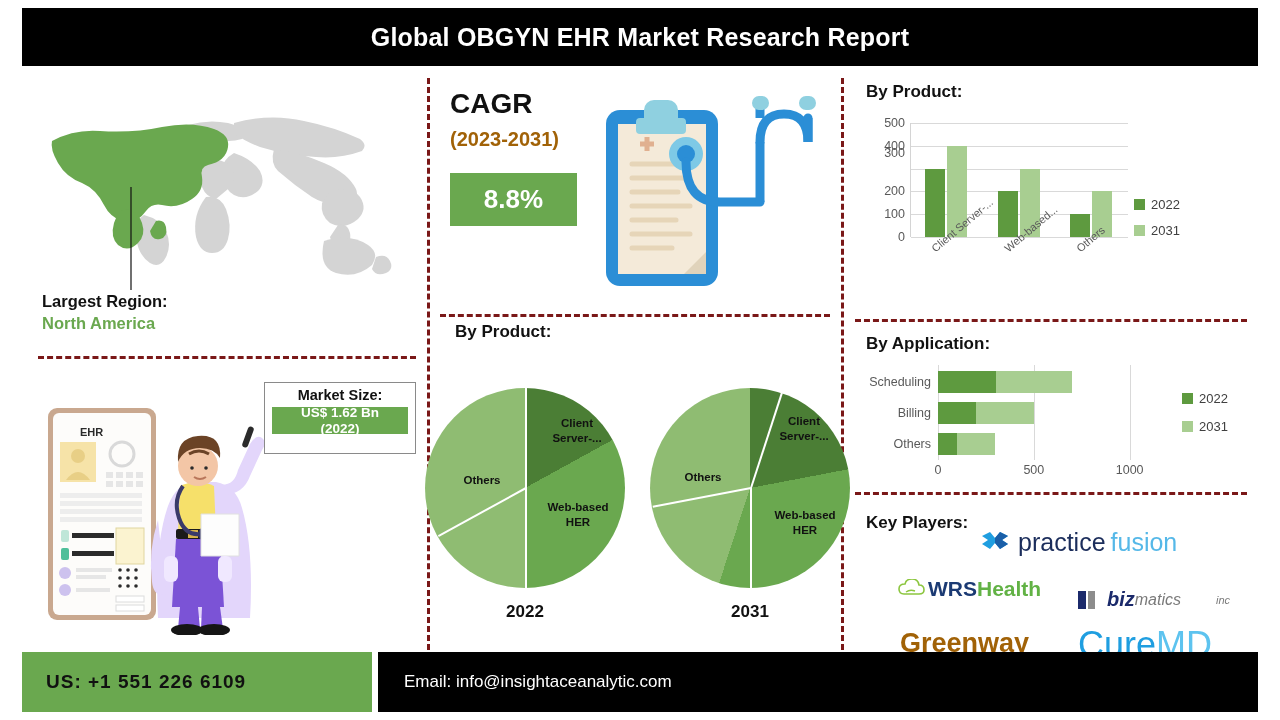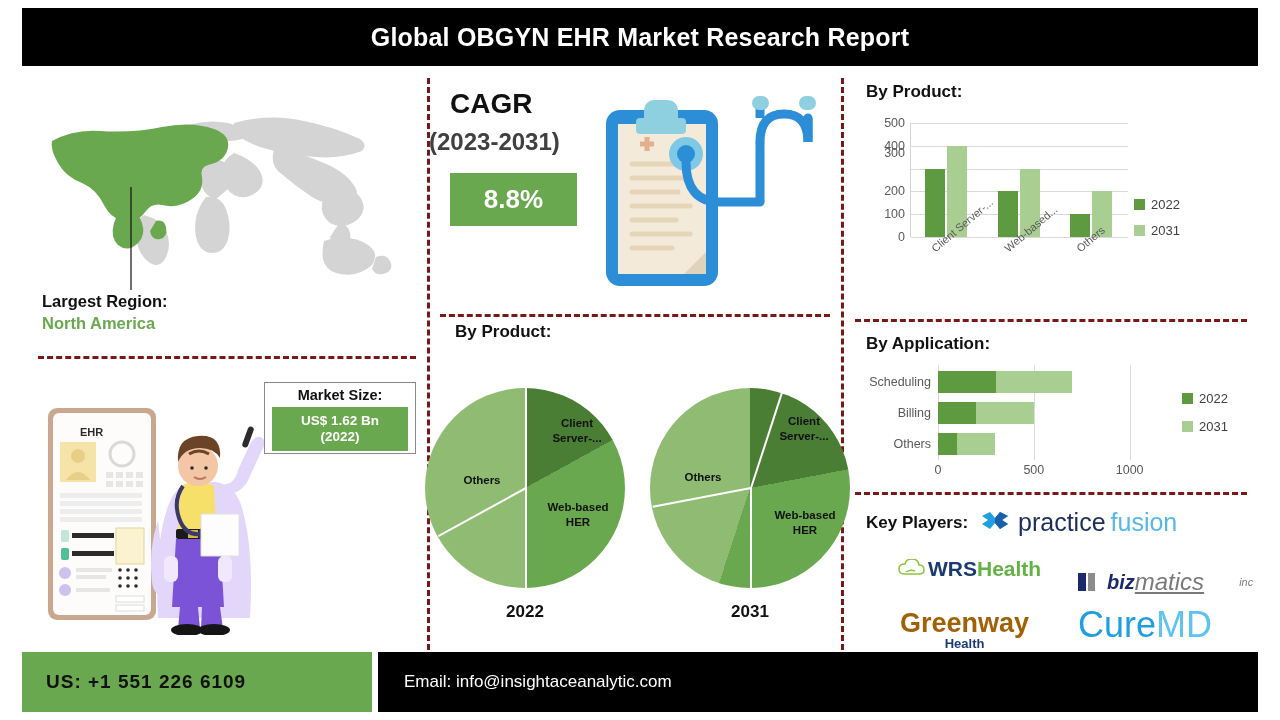--- a/index.html
+++ b/index.html
@@ -37,29 +37,29 @@
 
   .ehr-illus { position: absolute; left: 40px; top: 390px; width: 230px; height: 245px; }
 
   .market-box {
     position: absolute; left: 264px; top: 382px; width: 152px; height: 72px;
     border: 1px solid #8a8a8a; background: #fff;
     display: flex; flex-direction: column; align-items: center; padding-top: 4px;
   }
   .market-label { font-size: 14.5px; font-weight: bold; color: #111; }
   .market-value {
-    margin-top: 4px; width: 136px; height: 44px; background: #6aa84f;
+    margin-top: 4px; width: 136px; height: 27px; background: #6aa84f;
     color: #fff; font-size: 13.5px; font-weight: bold; line-height: 16px;
     display: flex; flex-direction: column; align-items: center; justify-content: center;
     text-align: center;
   }
 
   
   .cagr-title { position: absolute; left: 450px; top: 88px; font-size: 28px; font-weight: bold; color: #111; }
-  .cagr-years { position: absolute; left: 429px; top: 128px; font-size: 24px; font-weight: bold; color: #404040; }
+  .cagr-years { position: absolute; left: 450px; top: 128px; font-size: 20px; font-weight: bold; color: #a16207; }
   .cagr-badge {
     position: absolute; left: 450px; top: 173px; width: 127px; height: 53px;
     background: #6aa84f; color: #fff; font-size: 26px; font-weight: bold;
     display: flex; align-items: center; justify-content: center;
   }
   .clipboard { position: absolute; left: 600px; top: 82px; width: 235px; height: 225px; }
 
   .mid-section-title { position: absolute; left: 455px; top: 322px; font-size: 17px; font-weight: bold; color: #111; }
 
   .pie-wrap { position: absolute; }
@@ -90,21 +90,21 @@
   .hb-row { position: absolute; left: 76px; height: 22px; }
   .hb-name { position: absolute; right: 100%; margin-right: 7px; top: 50%; transform: translateY(-50%);
              font-size: 12.5px; color: #595959; white-space: nowrap; }
   .hb-seg { height: 100%; float: left; }
   .hb-axis-line { position: absolute; top: 0; width: 0; border-left: 1px solid #d9d9d9; height: 95px; }
   .hb-tick { position: absolute; top: 98px; font-size: 12.5px; color: #595959; transform: translateX(-50%); }
   .hb-legend { position: absolute; left: 320px; top: 26px; font-size: 13px; color: #404040; }
   .hb-legend div { display: flex; align-items: center; gap: 6px; margin-bottom: 13px; }
 
   .kp-label { position: absolute; left: 866px; top: 513px; font-size: 17px; font-weight: bold; color: #111; }
-  .logo { position: absolute; display: flex; align-items: center; }
+  .logo { position: absolute; display: flex; align-items: center; margin-top: 20px; }
 
   
   .footer-phone {
     position: absolute; left: 22px; bottom: 8px; width: 350px; height: 60px;
     background: #6aa84f; display: flex; align-items: center; padding-left: 24px;
   }
   .footer-phone span { color: #111; font-size: 19px; font-weight: bold; letter-spacing: 1px; }
   .footer-main {
     position: absolute; left: 378px; bottom: 8px; width: 880px; height: 60px;
     background: #000; display: flex; align-items: center;
@@ -393,21 +393,21 @@
     <span style="font-size:21px; font-weight:bold; color:#1b3a73;">WRS</span>
     <span style="font-size:21px; font-weight:bold; color:#62b245;">Health</span>
   </div>
 
   <div class="logo" style="left:1078px; top:568px;">
     <svg width="26" height="18" viewBox="0 0 26 18">
       <rect x="0" y="0" width="8" height="18" fill="#1b2a6b"></rect>
       <rect x="10" y="0" width="7" height="18" fill="#8c8c8c"></rect>
     </svg>
     <span style="font-size:20px; font-weight:bold; font-style:italic; color:#1b2a6b; margin-left:3px;">biz</span>
-    <span style="font-size:24px; font-style:italic; color:#7a7a7a;text-decoration:underline;">matics</span>
+    <span style="font-size:16px; font-style:italic; color:#7a7a7a;">matics</span>
     <span style="font-size:11px; font-style:italic; color:#7a7a7a;padding-left:35px;">inc</span>
   </div>
 
   <div class="logo" style="left:900px; top:608px; flex-direction:column; align-items:center;">
     <span style="font-size:27px; font-weight:bold; color:#a16207;">Greenway</span>
     <span style="font-size:13px; font-weight:bold; color:#1b3a73; margin-top:-3px;">Health</span>
   </div>
 
   <div class="logo" style="left:1078px; top:604px;">
     <span style="font-size:36px; color:#1f9ee0;">Cure</span>

